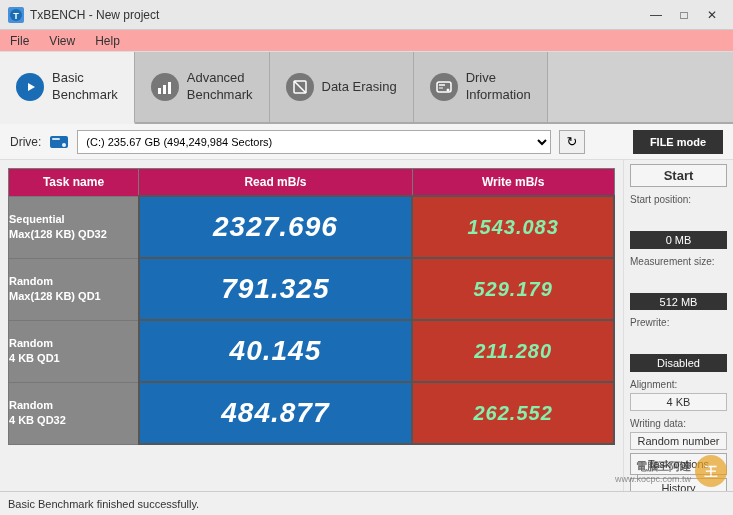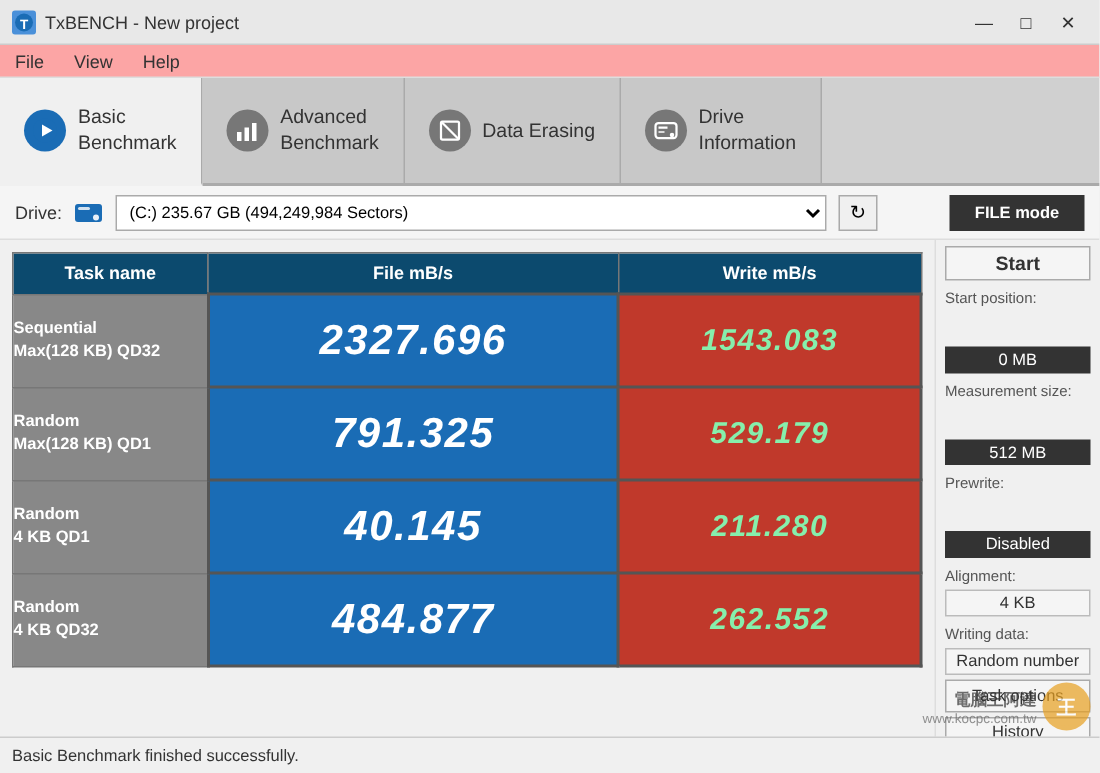--- a/index.html
+++ b/index.html
@@ -160,21 +160,21 @@
       flex: 1;
       padding: 8px;
       background: #f0f0f0;
     }
 
     .bench-table {
       width: 100%;
       border-collapse: collapse;
     }
     .bench-table th {
-      background: #0c4a6e;
+      background: #be185d;
       color: white;
       padding: 6px 8px;
       font-size: 12px;
       font-weight: bold;
       text-align: center;
       border: 1px solid #777;
     }
     .bench-table th.task-col {
       text-align: center;
     }
@@ -410,21 +410,21 @@
   <button class="file-mode-btn">FILE mode</button>
 </div>
 
 <div class="main-area">
 
   <div class="bench-area">
     <table class="bench-table">
       <thead>
         <tr>
           <th class="task-col">Task name</th>
-          <th>File mB/s</th>
+          <th>Read mB/s</th>
           <th>Write mB/s</th>
         </tr>
       </thead>
       <tbody>
         <tr class="bench-row">
           <td class="row-label">
             <span>Sequential</span><br>
             <span>Max(128 KB) QD32</span>
           </td>
           <td class="read-cell">2327.696</td>

